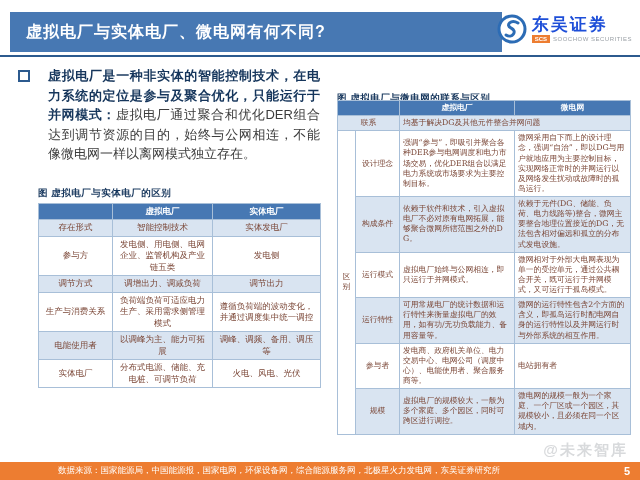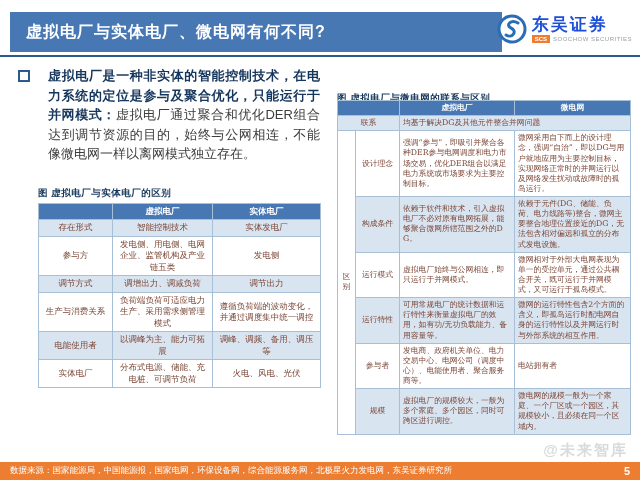--- a/index.html
+++ b/index.html
@@ -38,21 +38,21 @@
   .tbl-left{left:38px;top:203px;width:282px;font-size:8.5px;line-height:1.35;}
   .tbl-left td{text-align:center;}
   .tbl-right{left:337px;top:100px;width:293px;font-size:7.8px;line-height:1.3;}
   .tbl-right td{text-align:left;}
   .tbl-right td.lab{text-align:center;}
   .tbl-right .link-val{text-align:left;}
   
   .footer{position:absolute;left:0;bottom:0;width:640px;height:18px;background:#ed7d31;
           display:flex;align-items:center;justify-content:space-between;box-sizing:border-box;
           padding:0 10px;}
-  .footer .src{color:#ffffff;font-size:8.5px;}
+  .footer .src{color:#ffffff;font-size:8.5px;margin-left:48px;}
   .footer .pg{color:#ffffff;font-size:11px;font-weight:bold;}
   .watermark{position:absolute;right:12px;bottom:20px;font-size:15px;font-weight:bold;
              color:#b9bcc0;opacity:.55;letter-spacing:2px;}
 </style>
 </head>
 <body>
 
 <div class="slide">
 
   <div class="title-bar">

